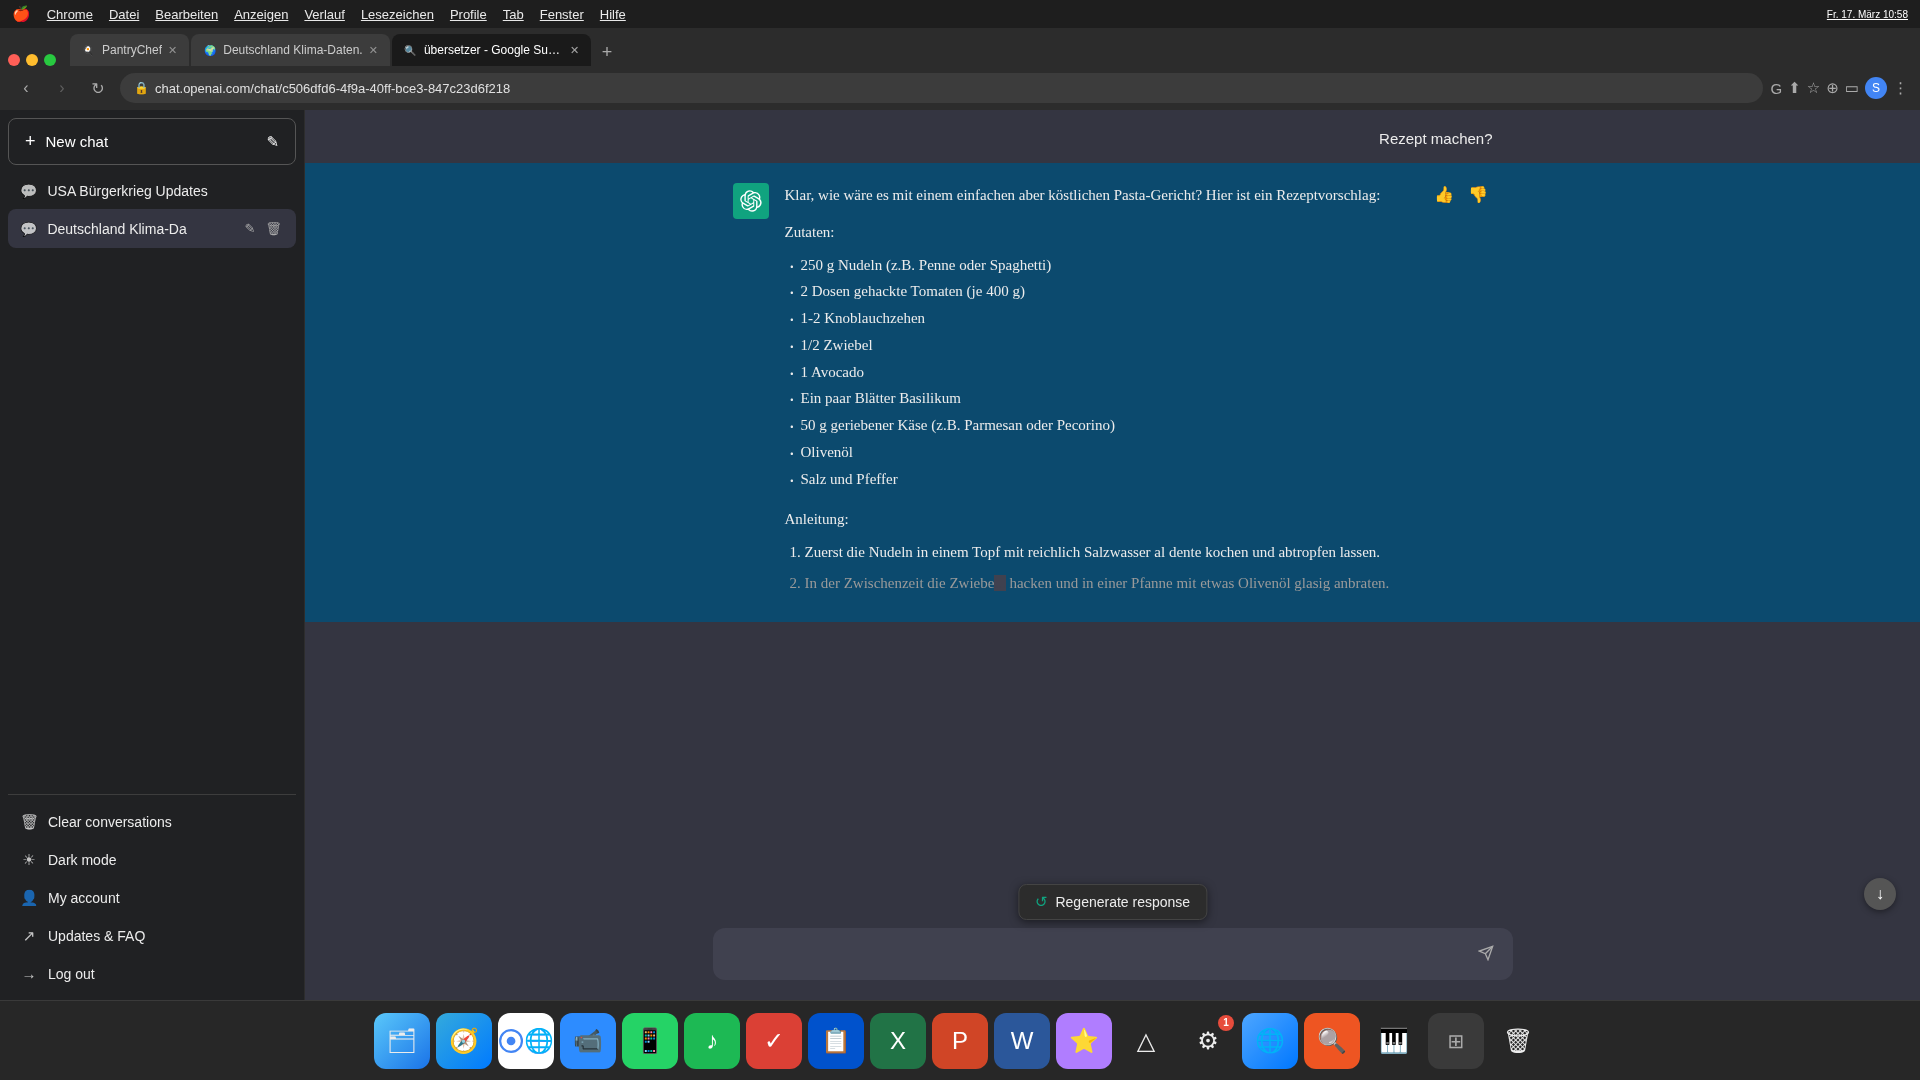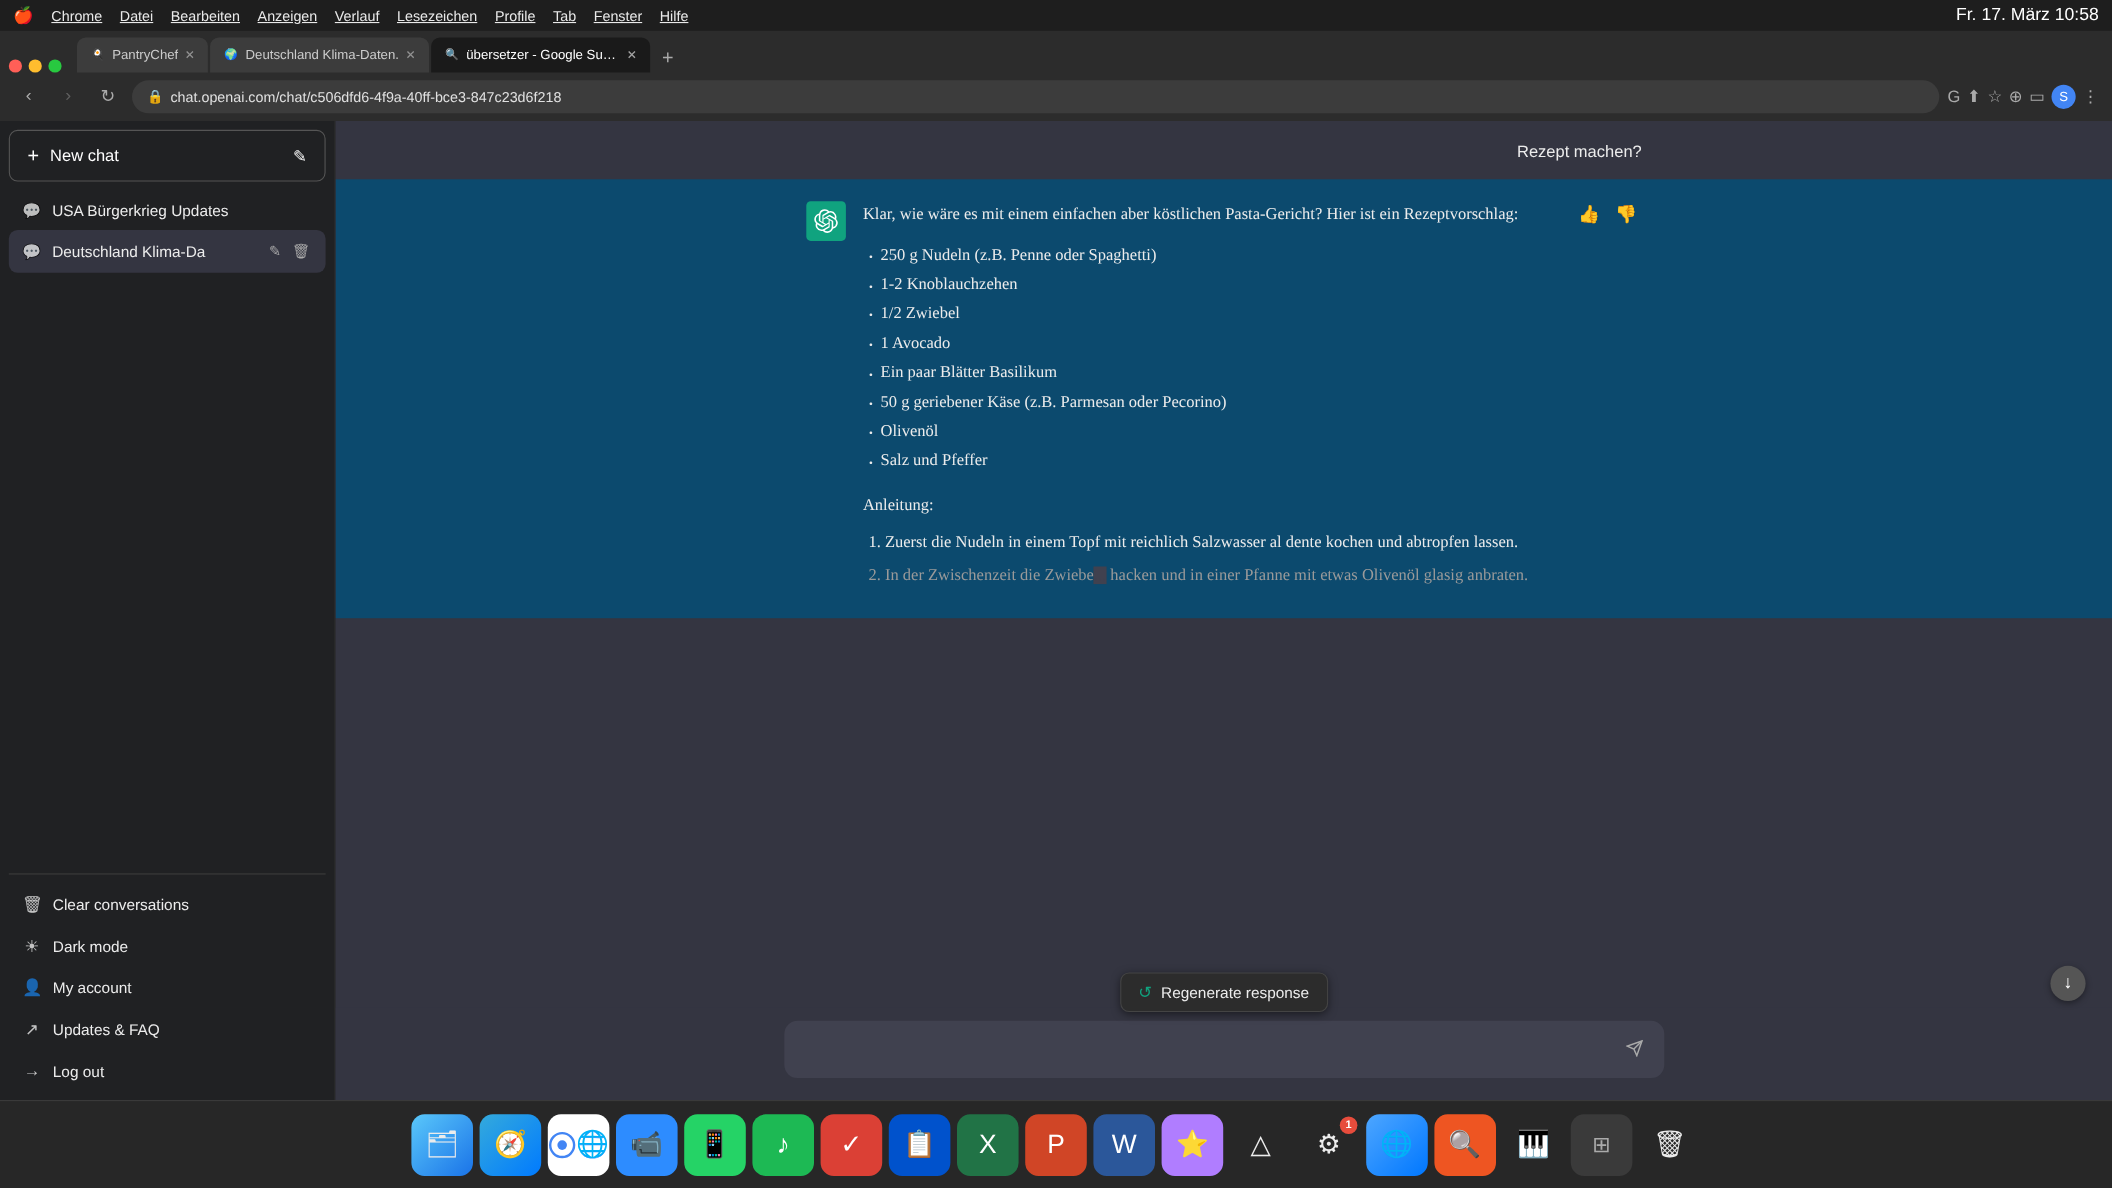--- a/index.html
+++ b/index.html
@@ -26,21 +26,22 @@
       flex-shrink: 0;
       gap: 16px;
     }
     .menubar-apple { font-size: 15px; }
     .menubar-item { opacity: 0.9; text-decoration: underline; }
     .menubar-right {
       margin-left: auto;
       display: flex;
       align-items: center;
       gap: 10px;
-      font-size: 16px;
+      font-size: 10px;
+      text-decoration: underline;
     }
 
     
     .browser-chrome {
       background: #2c2c2c;
       flex-shrink: 0;
     }
     .tab-bar {
       height: 38px;
       display: flex;
@@ -523,22 +524,24 @@
 
       <div class="message-ai">
         <div class="message-inner">
           <div class="avatar avatar-ai">
             <svg viewBox="0 0 41 41" xmlns="http://www.w3.org/2000/svg" fill="white">
               <path d="M37.532 16.87a9.963 9.963 0 0 0-.856-8.184 10.078 10.078 0 0 0-10.855-4.835A9.964 9.964 0 0 0 18.306.5a10.079 10.079 0 0 0-9.614 6.977 9.967 9.967 0 0 0-6.664 4.834 10.08 10.08 0 0 0 1.24 11.817 9.965 9.965 0 0 0 .856 8.185 10.079 10.079 0 0 0 10.855 4.835 9.965 9.965 0 0 0 7.516 3.35 10.078 10.078 0 0 0 9.617-6.981 9.967 9.967 0 0 0 6.663-4.834 10.079 10.079 0 0 0-1.243-11.813zM22.498 37.886a7.474 7.474 0 0 1-4.799-1.735c.061-.033.168-.091.237-.134l7.964-4.6a1.294 1.294 0 0 0 .655-1.134V19.054l3.366 1.944a.12.12 0 0 1 .066.092v9.299a7.505 7.505 0 0 1-7.49 7.496zM6.392 31.006a7.471 7.471 0 0 1-.894-5.023c.06.036.162.099.237.141l7.964 4.6a1.297 1.297 0 0 0 1.308 0l9.724-5.614v3.888a.12.12 0 0 1-.048.103l-8.051 4.649a7.504 7.504 0 0 1-10.24-2.744zM4.297 13.62A7.469 7.469 0 0 1 8.2 10.333c0 .068-.004.19-.004.274v9.201a1.294 1.294 0 0 0 .654 1.132l9.723 5.614-3.366 1.944a.12.12 0 0 1-.114.012L7.044 23.86a7.504 7.504 0 0 1-2.747-10.24zm27.658 6.437l-9.724-5.615 3.367-1.943a.121.121 0 0 1 .114-.012l8.048 4.648a7.498 7.498 0 0 1-1.158 13.528v-9.476a1.293 1.293 0 0 0-.647-1.13zm3.35-5.043c-.059-.037-.162-.099-.236-.141l-7.965-4.6a1.298 1.298 0 0 0-1.308 0l-9.723 5.614v-3.888a.12.12 0 0 1 .048-.103l8.05-4.645a7.497 7.497 0 0 1 11.135 7.763zm-21.063 6.929l-3.367-1.944a.12.12 0 0 1-.065-.092v-9.299a7.497 7.497 0 0 1 12.293-5.756 6.94 6.94 0 0 0-.236.134l-7.965 4.6a1.294 1.294 0 0 0-.654 1.132l-.006 11.225zm1.829-3.943l4.33-2.501 4.332 2.497v4.998l-4.331 2.5-4.331-2.5V18z"></path>
             </svg>
           </div>
           <div class="message-content">
             <p style="margin-bottom:12px;">Klar, wie wäre es mit einem einfachen aber köstlichen Pasta-Gericht? Hier ist ein Rezeptvorschlag:</p>
+            <p style="margin-bottom:8px;">Zutaten:</p>
             <ul style="margin-bottom:16px;">
               <li>250 g Nudeln (z.B. Penne oder Spaghetti)</li>
+              <li>2 Dosen gehackte Tomaten (je 400 g)</li>
               <li>1-2 Knoblauchzehen</li>
               <li>1/2 Zwiebel</li>
               <li>1 Avocado</li>
               <li>Ein paar Blätter Basilikum</li>
               <li>50 g geriebener Käse (z.B. Parmesan oder Pecorino)</li>
               <li>Olivenöl</li>
               <li>Salz und Pfeffer</li>
             </ul>
             <p style="margin-bottom:8px;">Anleitung:</p>
             <ol>

